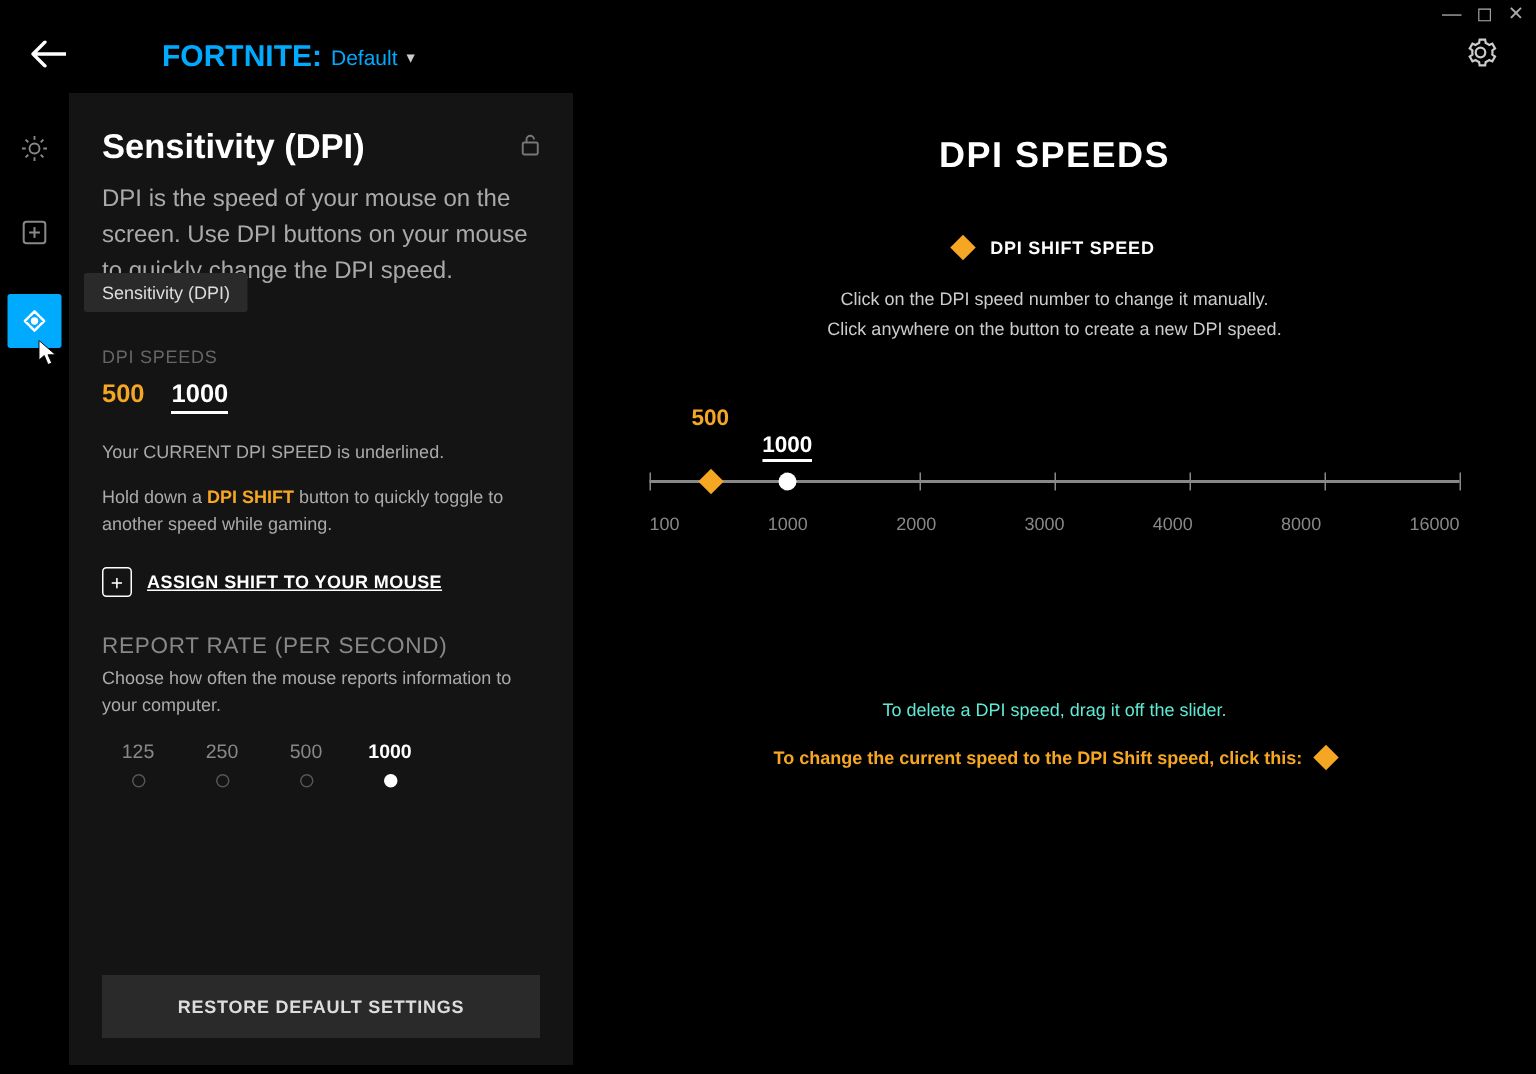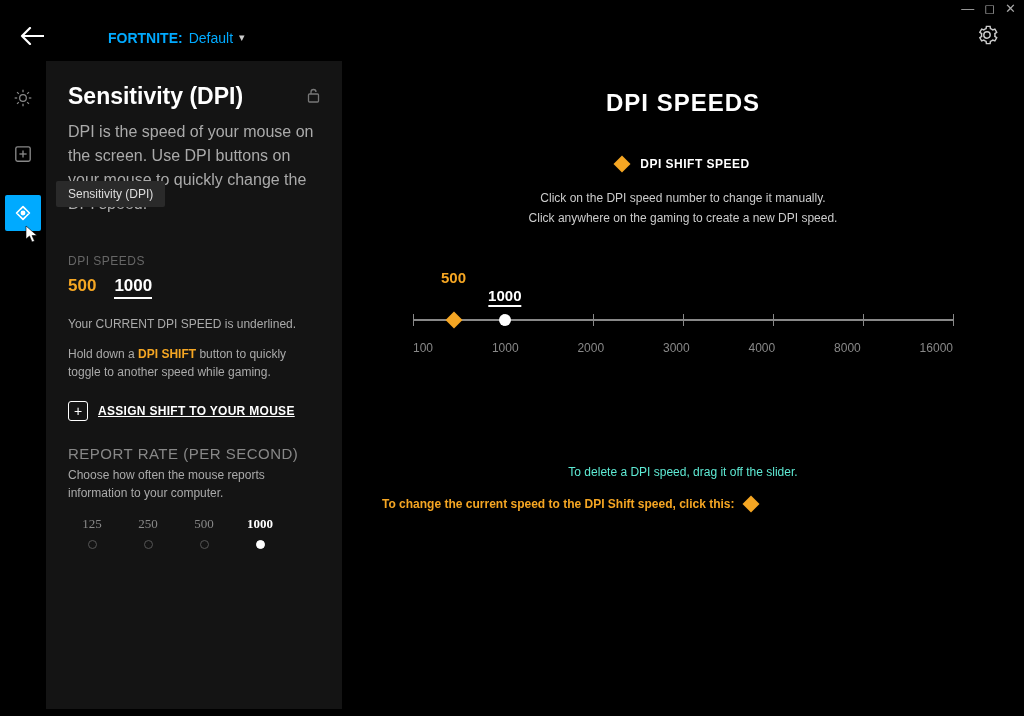--- a/index.html
+++ b/index.html
@@ -40,21 +40,21 @@
   font-size: 11px;
   letter-spacing: 0.5px;
   color: #aaa;
   margin-bottom: 2px;
 }
 .profile-line {
   display: flex;
   align-items: center;
   gap: 6px;
 }
-.profile-game { color: #00aaff; font-weight: 700; font-size: 14px; padding-left: 40px; }
+.profile-game { color: #00aaff; font-weight: 700; font-size: 20px; padding-left: 40px; }
 .profile-name { color: #00aaff; font-size: 14px; }
 .profile-caret { color: #ccc; font-size: 11px; }
 .gear-icon {
   color: #ccc;
   font-size: 20px;
   margin-right: 6px;
   cursor: pointer;
 }
 .main-row {
   display: flex;
@@ -87,21 +87,21 @@
 }
 .cursor-overlay {
   position: absolute;
   left: 20px;
   top: 30px;
   font-size: 16px;
   color: #fff;
   pointer-events: none;
 }
 .sidebar-panel {
-  width: 296px;
+  width: 336px;
   background: #141414;
   padding: 22px 22px 18px 22px;
   display: flex;
   flex-direction: column;
   position: relative;
 }
 .panel-title-row {
   display: flex;
   align-items: center;
   justify-content: space-between;
@@ -180,21 +180,20 @@
 .report-desc {
   font-size: 12px;
   color: #aaa;
   line-height: 1.5;
   margin-bottom: 14px;
 }
 .rate-row {
   display: flex;
   gap: 8px;
   margin-bottom: 26px;
-  font-family: Liberation Serif, serif;
 }
 .rate-col {
   display: flex;
   flex-direction: column;
   align-items: center;
   width: 48px;
   gap: 8px;
   cursor: pointer;
 }
 .rate-num { font-size: 13px; color: #888; }
@@ -321,20 +320,21 @@
   margin-bottom: 18px;
 }
 .bottom-hint2 {
   font-size: 12px;
   color: #f5a623;
   font-weight: 600;
 }
 .bottom-hint2-wrap {
   display: flex;
   align-items: center;
+  justify-content: center;
   gap: 10px;
 }
 </style>
 </head>
 <body>
 
 <div class="titlebar">
   <span>—</span>
   <span>◻</span>
   <span>✕</span>
@@ -442,31 +442,32 @@
         <div class="rate-col">
           <div class="rate-num">500</div>
           <div class="rate-dot"></div>
         </div>
         <div class="rate-col">
           <div class="rate-num sel">1000</div>
           <div class="rate-dot sel"></div>
         </div>
       </div>
 
+    <div class="restore-btn">RESTORE DEFAULT SETTINGS</div>
   </div>
 
   <div class="main-content">
     <div class="main-title">DPI SPEEDS</div>
 
     <div class="shift-label-row">
       <span class="diamond"></span>
       <span class="shift-text">DPI SHIFT SPEED</span>
     </div>
     <div class="hint-line">Click on the DPI speed number to change it manually.</div>
-    <div class="hint-line" style="margin-bottom:60px">Click anywhere on the gaming to create a new DPI speed.</div>
+    <div class="hint-line" style="margin-bottom:60px">Click anywhere on the button to create a new DPI speed.</div>
 
     <div class="slider-block">
       <div class="slider-labels-top">
         <div class="slider-top-label shift" style="left:7.5%">500</div>
         <div class="slider-top-label current" style="left:17%">1000</div>
       </div>
       <div class="slider-track">
         <div class="slider-tick" style="left:0%"></div>
         <div class="slider-tick" style="left:16.66%"></div>
         <div class="slider-tick" style="left:33.33%"></div>

